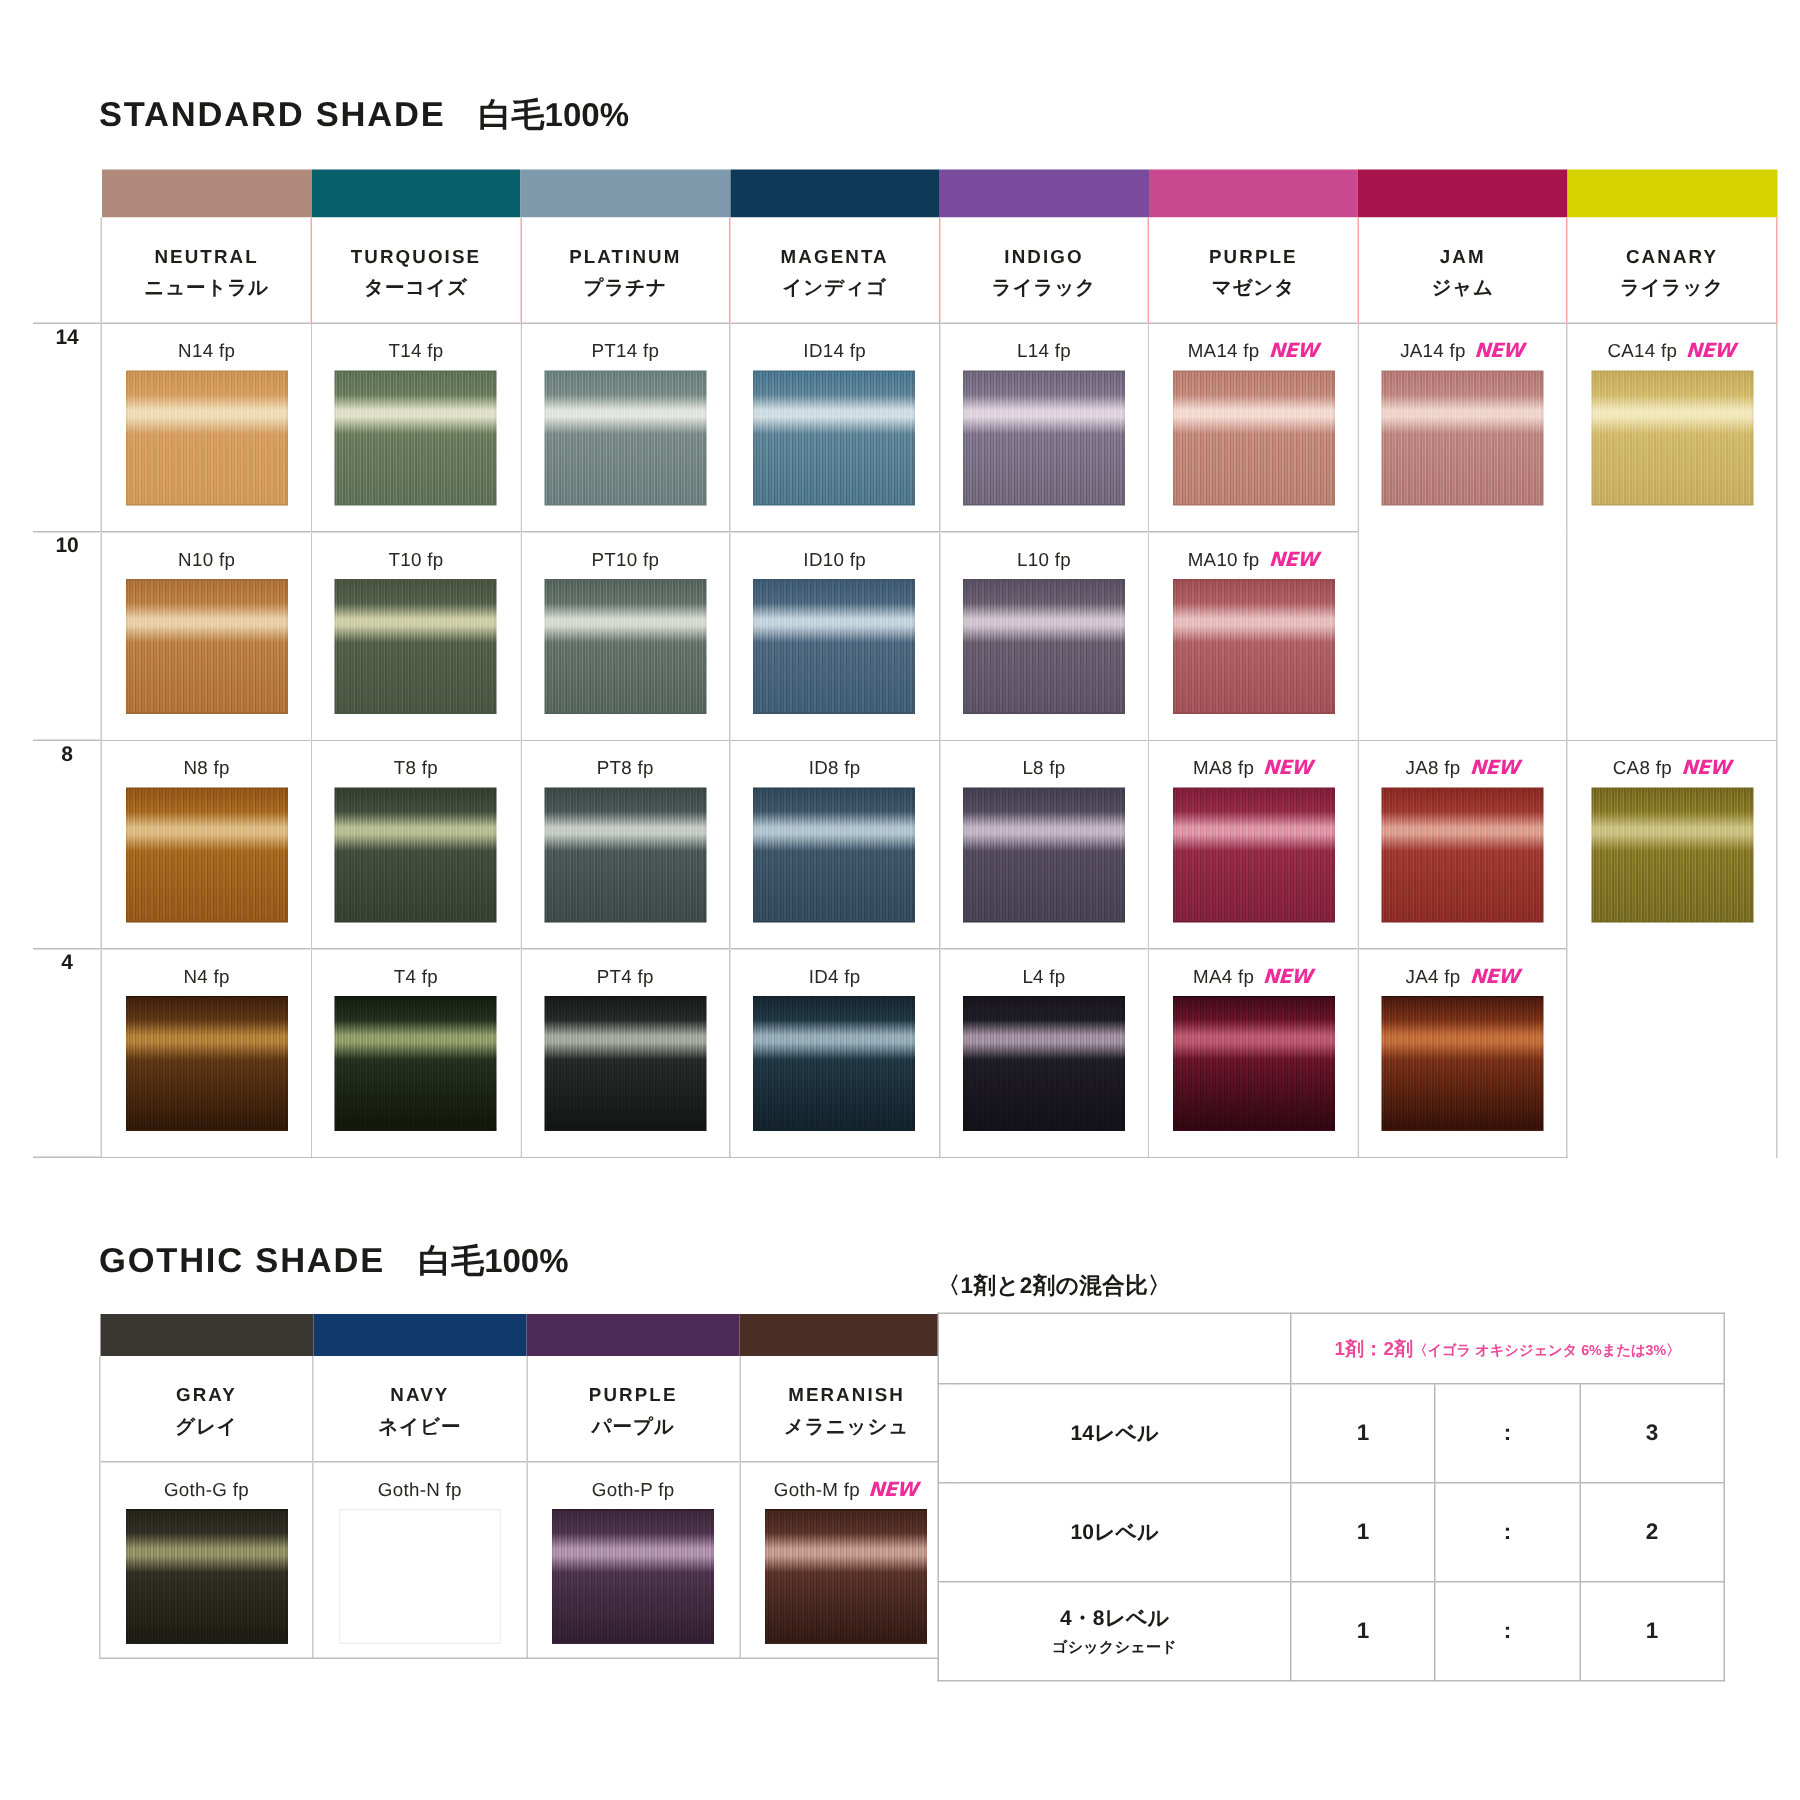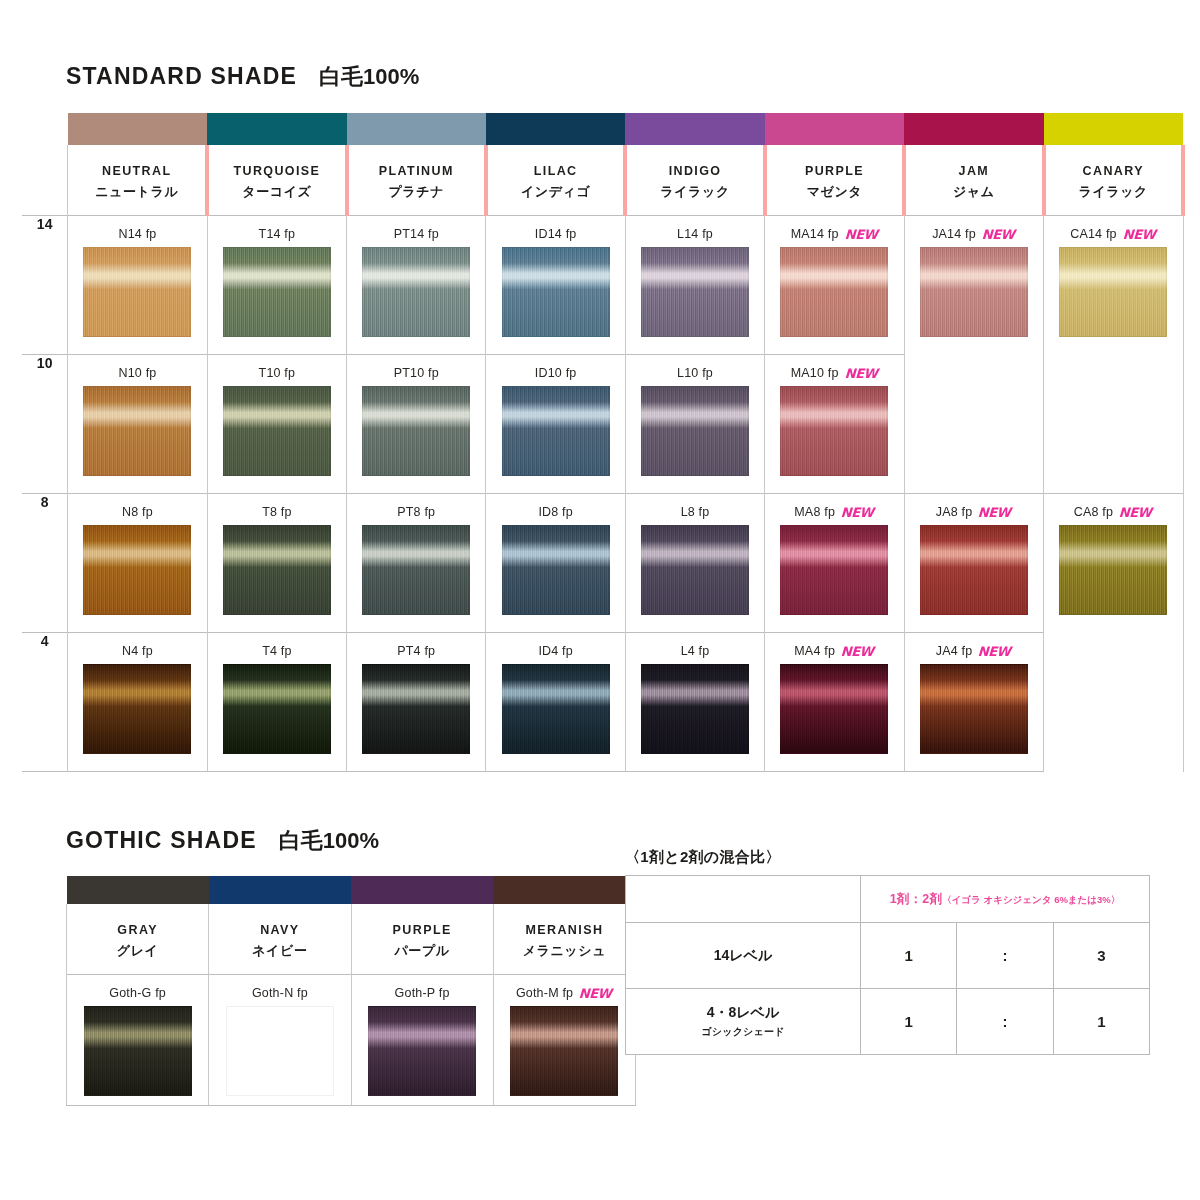--- a/index.html
+++ b/index.html
@@ -23,21 +23,21 @@
 
   .rowlab-col{width:46px;}
   .shade-col{width:139.6px;}
 
   
   .band{height:32px;line-height:0;font-size:0;}
   .band-cell{height:32px;}
 
   
   .name-cell{
-    height:70px;border-left:1px solid #c8c8c8;border-right:4px solid #fca5a5;
+    height:70px;border-left:1px solid #c8c8c8;border-right:1px solid #fca5a5;
     text-align:center;background:#fff;
   }
   .name-en{
     font-size:12.5px;font-weight:bold;letter-spacing:1.4px;
     margin-top:19px;color:#201e1c;
   }
   .name-ja{font-size:13px;font-weight:bold;letter-spacing:.6px;margin-top:5px;color:#201e1c;}
 
   
   .rule-top{border-top:1px solid #bdbdbd;}
@@ -147,21 +147,21 @@
           </td>
           <td class="name-cell">
             <div class="name-en">TURQUOISE</div>
             <div class="name-ja">ターコイズ</div>
           </td>
           <td class="name-cell">
             <div class="name-en">PLATINUM</div>
             <div class="name-ja">プラチナ</div>
           </td>
           <td class="name-cell">
-            <div class="name-en">LILAC</div>
+            <div class="name-en">MAGENTA</div>
             <div class="name-ja">インディゴ</div>
           </td>
           <td class="name-cell">
             <div class="name-en">INDIGO</div>
             <div class="name-ja">ライラック</div>
           </td>
           <td class="name-cell">
             <div class="name-en">PURPLE</div>
             <div class="name-ja">マゼンタ</div>
           </td>
@@ -518,20 +518,26 @@
           <td class="r-head-left"></td>
           <td class="r-head-right" colspan="3"><span>1剤：2剤</span><span class="small">〈イゴラ オキシジェンタ 6%または3%〉</span></td>
         </tr>
         <tr>
           <td class="r-label"><span>14レベル</span></td>
           <td class="r-vals r-a"><span style="font-size:15px;font-weight:bold">1</span></td>
           <td class="r-vals r-c" style="border-left:none;border-right:none"><span style="font-size:15px;font-weight:bold">:</span></td>
           <td class="r-vals r-b"><span style="font-size:15px;font-weight:bold">3</span></td>
         </tr>
         <tr>
+          <td class="r-label"><span>10レベル</span></td>
+          <td class="r-vals r-a"><span style="font-size:15px;font-weight:bold">1</span></td>
+          <td class="r-vals r-c" style="border-left:none;border-right:none"><span style="font-size:15px;font-weight:bold">:</span></td>
+          <td class="r-vals r-b"><span style="font-size:15px;font-weight:bold">2</span></td>
+        </tr>
+        <tr>
           <td class="r-label"><span>4・8レベル</span><span class="sub">ゴシックシェード</span></td>
           <td class="r-vals r-a"><span style="font-size:15px;font-weight:bold">1</span></td>
           <td class="r-vals r-c" style="border-left:none;border-right:none"><span style="font-size:15px;font-weight:bold">:</span></td>
           <td class="r-vals r-b"><span style="font-size:15px;font-weight:bold">1</span></td>
         </tr>
       </tbody>
   </table>
 </div>
 
 </body></html>

